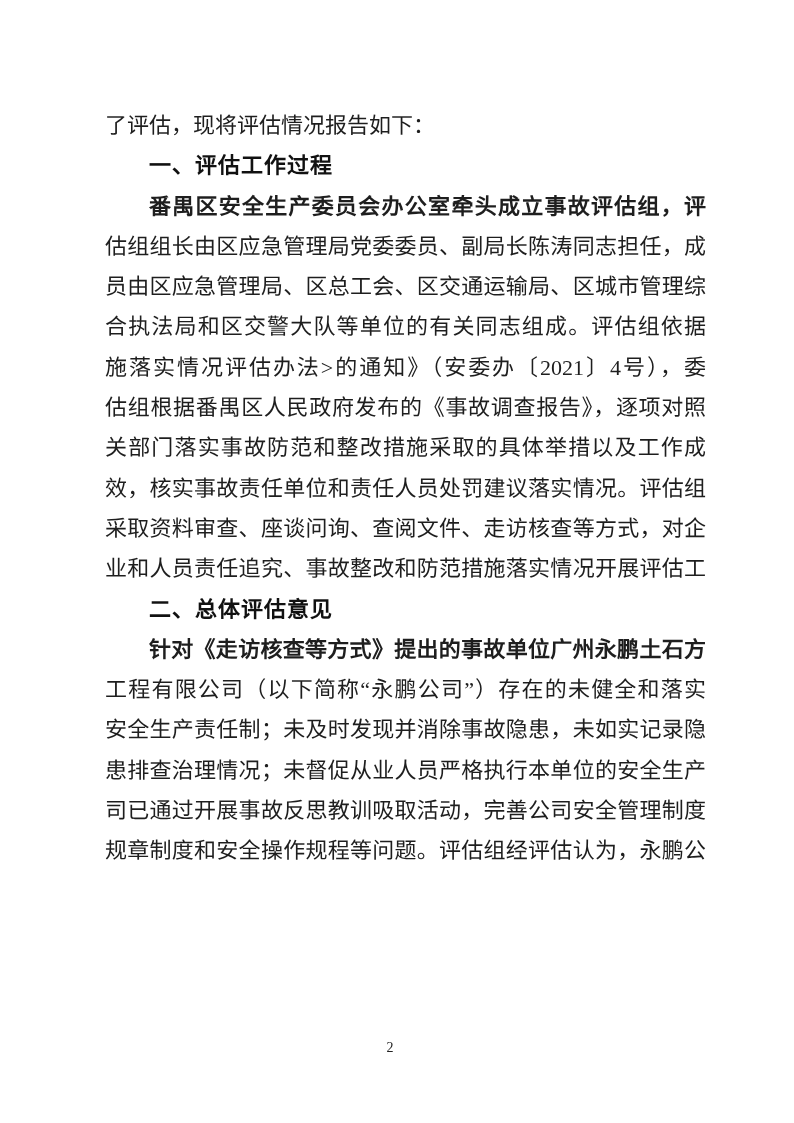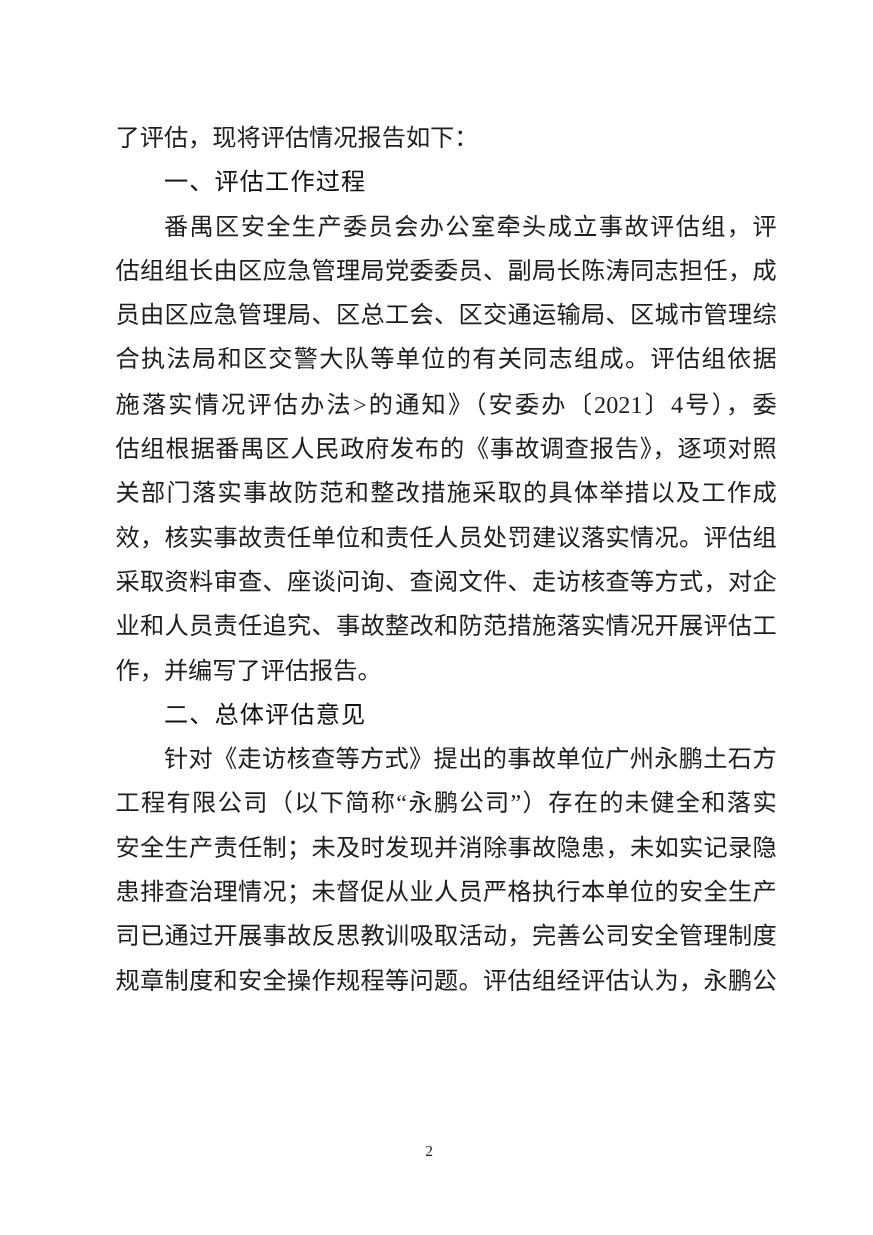--- a/index.html
+++ b/index.html
@@ -33,25 +33,26 @@
     height: 40.3px;
   }
   
   .line.end {
     text-align: left;
     text-align-last: left;
   }
   
   .line.indent {
     text-indent: 44px;
+    font-weight: bold;
   }
   
   .line.heading {
     font-family: "Liberation Sans", sans-serif;
-    font-weight: normal;
+    font-weight: bold;
     color: #111111;
     text-align: left;
     text-align-last: left;
     text-indent: 44px;
     letter-spacing: 1px;
   }
   .page-num {
     position: absolute;
     left: 0;
     top: 1038px;
@@ -76,21 +77,20 @@
     <div class="line indent">番禺区安全生产委员会办公室牵头成立事故评估组，评</div>
     <div class="line">估组组长由区应急管理局党委委员、副局长陈涛同志担任，成</div>
     <div class="line">员由区应急管理局、区总工会、区交通运输局、区城市管理综</div>
     <div class="line">合执法局和区交警大队等单位的有关同志组成。评估组依据</div>
     <div class="line">施落实情况评估办法&gt;的通知》（安委办〔2021〕4号），委</div>
     <div class="line">估组根据番禺区人民政府发布的《事故调查报告》，逐项对照</div>
     <div class="line">关部门落实事故防范和整改措施采取的具体举措以及工作成</div>
     <div class="line">效，核实事故责任单位和责任人员处罚建议落实情况。评估组</div>
     <div class="line">采取资料审查、座谈问询、查阅文件、走访核查等方式，对企</div>
     <div class="line">业和人员责任追究、事故整改和防范措施落实情况开展评估工</div>
-    <div class="line end">作，并编写了评估报告。</div>
 
     <div class="line heading">二、总体评估意见</div>
 
     <div class="line indent">针对《走访核查等方式》提出的事故单位广州永鹏土石方</div>
     <div class="line">工程有限公司（以下简称“永鹏公司”）存在的未健全和落实</div>
     <div class="line">安全生产责任制；未及时发现并消除事故隐患，未如实记录隐</div>
     <div class="line">患排查治理情况；未督促从业人员严格执行本单位的安全生产</div>
     <div class="line">司已通过开展事故反思教训吸取活动，完善公司安全管理制度</div>
     <div class="line">规章制度和安全操作规程等问题。评估组经评估认为，永鹏公</div>
 

